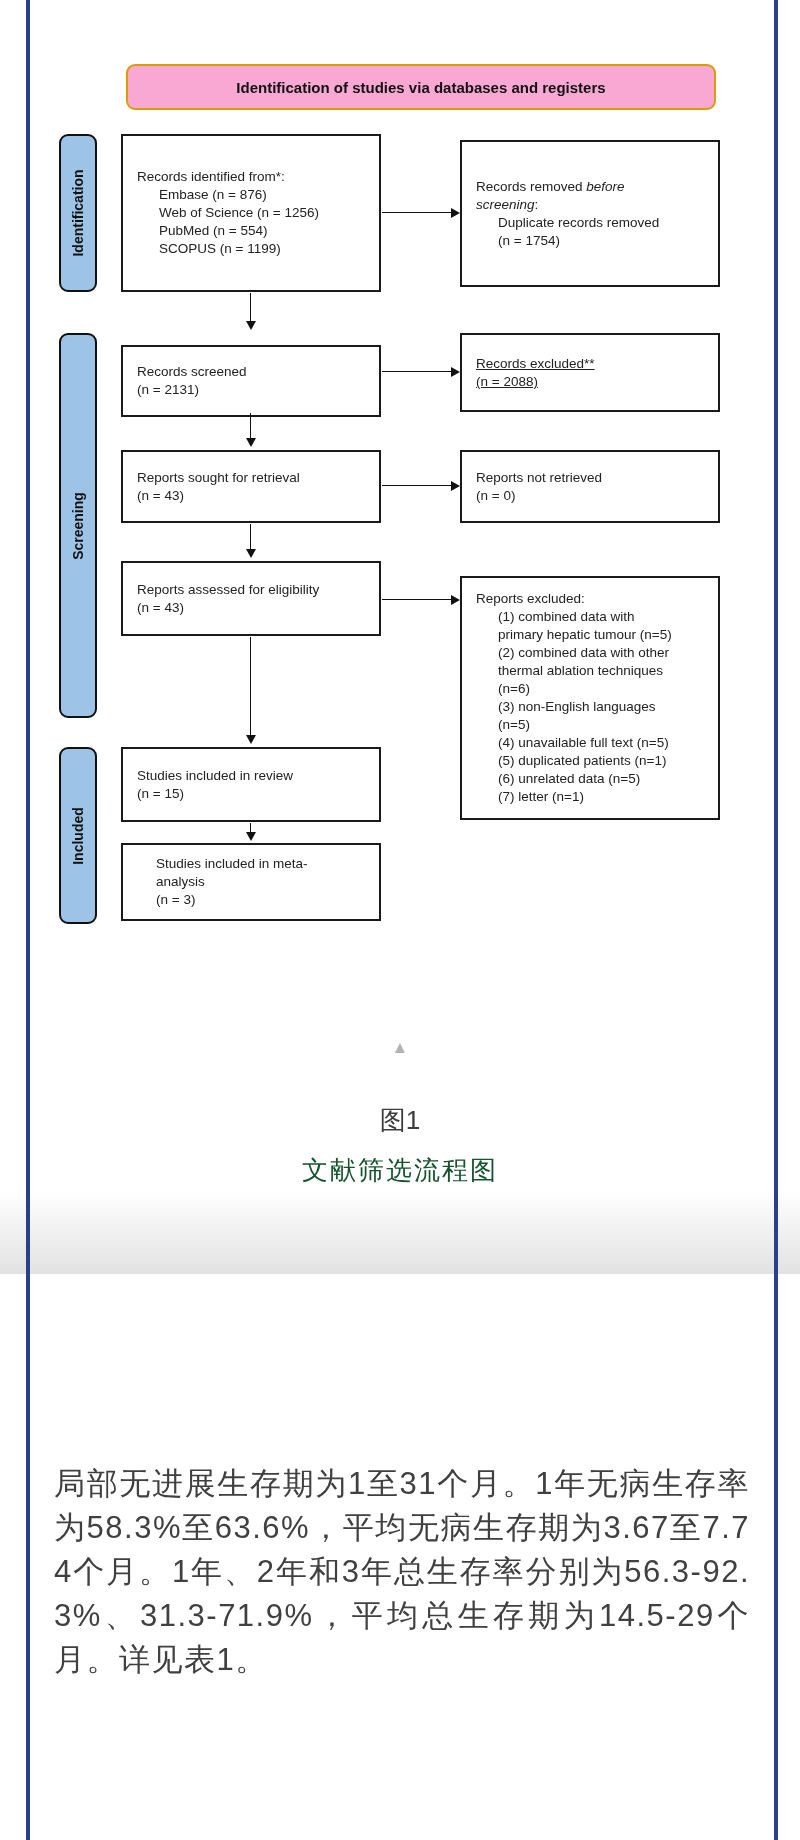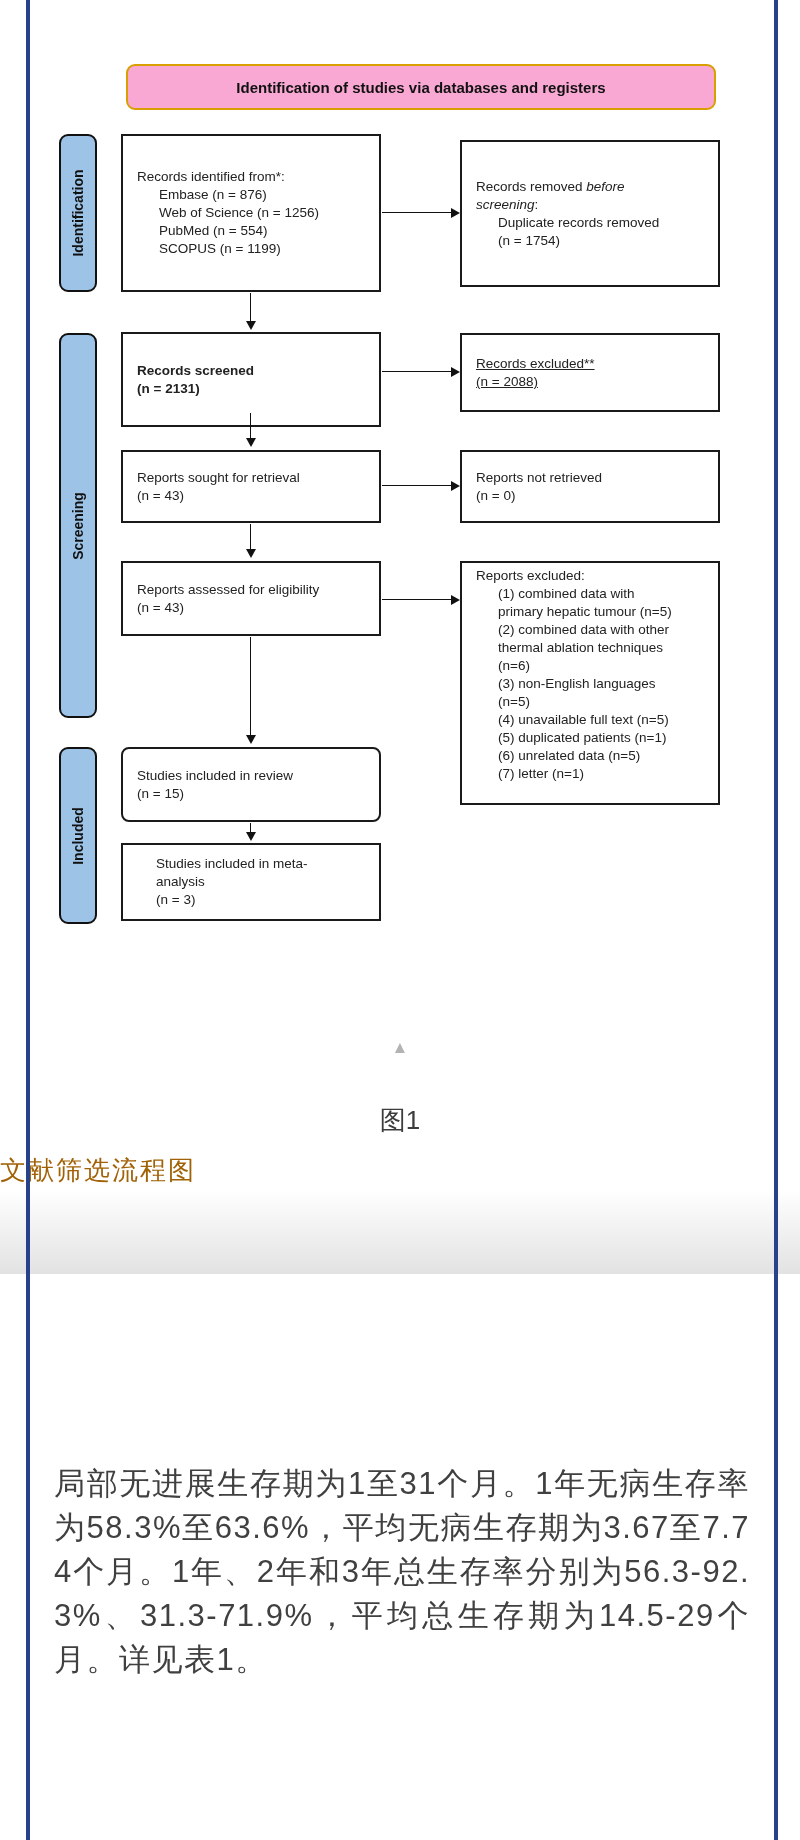--- a/index.html
+++ b/index.html
@@ -29,22 +29,22 @@
         border-left:9px solid #111;border-top:5px solid transparent;border-bottom:5px solid transparent;}
   .varrow{position:absolute;width:0;border-left:1.5px solid #111;}
   .varrow:after{content:"";position:absolute;left:-5.5px;bottom:-9px;width:0;height:0;
         border-top:9px solid #111;border-left:5px solid transparent;border-right:5px solid transparent;}
 
   
   .collapse{position:absolute;left:0;top:1038px;width:800px;text-align:center;
         font-size:17px;color:#b3b3b3;cursor:pointer;}
   .figlabel{position:absolute;left:0;top:1103px;width:800px;text-align:center;
         font-size:26px;color:#3c3c3c;}
-  .figtitle{position:absolute;left:0;top:1153px;width:800px;
-        font-size:26px;color:#a16207;letter-spacing:2px;}
+  .figtitle{position:absolute;left:0;top:1153px;width:800px;text-align:center;
+        font-size:26px;color:#14532d;letter-spacing:2px;}
   .grayband{position:absolute;left:0;top:1190px;width:800px;height:84px;
         background:linear-gradient(180deg,#ffffff 0%,#e2e2e2 100%);}
 
   
   .heading{position:absolute;left:62px;top:1398px;width:680px;
         font-size:33px;font-weight:bold;color:#1e3a6e;letter-spacing:1px;}
   .para{position:absolute;left:54px;top:1462px;width:696px;
         font-size:31px;line-height:44px;color:#404040;text-align:justify;
         letter-spacing:1.5px;word-break:break-all;}
 </style>
@@ -76,21 +76,21 @@
       <div class="indent">PubMed (n = 554)</div>
       <div class="indent">SCOPUS (n = 1199)</div>
     </div>
     <div class="fbox col-r" style="top:140px;height:147px;">
       <div><span>Records removed </span><em>before</em></div>
       <div><em>screening</em><span>:</span></div>
       <div class="indent">Duplicate records removed</div>
       <div class="indent">(n = 1754)</div>
     </div>
 
-    <div class="fbox col-l" style="top:332px;height:95px;font-weight:bold;">
+    <div class="fbox col-l" style="top:345px;height:72px;">
       <div>Records screened</div>
       <div>(n = 2131)</div>
     </div>
     <div class="fbox col-r" style="top:333px;height:79px;text-decoration:underline;">
       <div>Records excluded**</div>
       <div>(n = 2088)</div>
     </div>
 
     <div class="fbox col-l" style="top:450px;height:73px;">
       <div>Reports sought for retrieval</div>
@@ -98,36 +98,36 @@
     </div>
     <div class="fbox col-r" style="top:450px;height:73px;">
       <div>Reports not retrieved</div>
       <div>(n = 0)</div>
     </div>
 
     <div class="fbox col-l" style="top:561px;height:75px;">
       <div>Reports assessed for eligibility</div>
       <div>(n = 43)</div>
     </div>
-    <div class="fbox col-r" style="top:561px;height:244px;justify-content:flex-start;padding-top:4px;">
+    <div class="fbox col-r" style="top:576px;height:244px;justify-content:flex-start;padding-top:12px;">
       <div>Reports excluded:</div>
       <div class="indent">(1) combined data with</div>
       <div class="indent">primary hepatic tumour (n=5)</div>
       <div class="indent">(2) combined data with other</div>
       <div class="indent">thermal ablation techniques</div>
       <div class="indent">(n=6)</div>
       <div class="indent">(3) non-English languages</div>
       <div class="indent">(n=5)</div>
       <div class="indent">(4) unavailable full text (n=5)</div>
       <div class="indent">(5) duplicated patients (n=1)</div>
       <div class="indent">(6) unrelated data (n=5)</div>
       <div class="indent">(7) letter (n=1)</div>
     </div>
 
-    <div class="fbox col-l" style="top:747px;height:75px;border-radius:8px;">
+    <div class="fbox col-l" style="top:747px;height:75px;">
       <div>Studies included in review</div>
       <div>(n = 15)</div>
     </div>
     <div class="fbox col-l" style="top:843px;height:78px;padding-left:33px;">
       <div>Studies included in meta-</div>
       <div>analysis</div>
       <div>(n = 3)</div>
     </div>
 
     <div class="harrow" style="left:382px;top:212px;width:69px;"></div>

